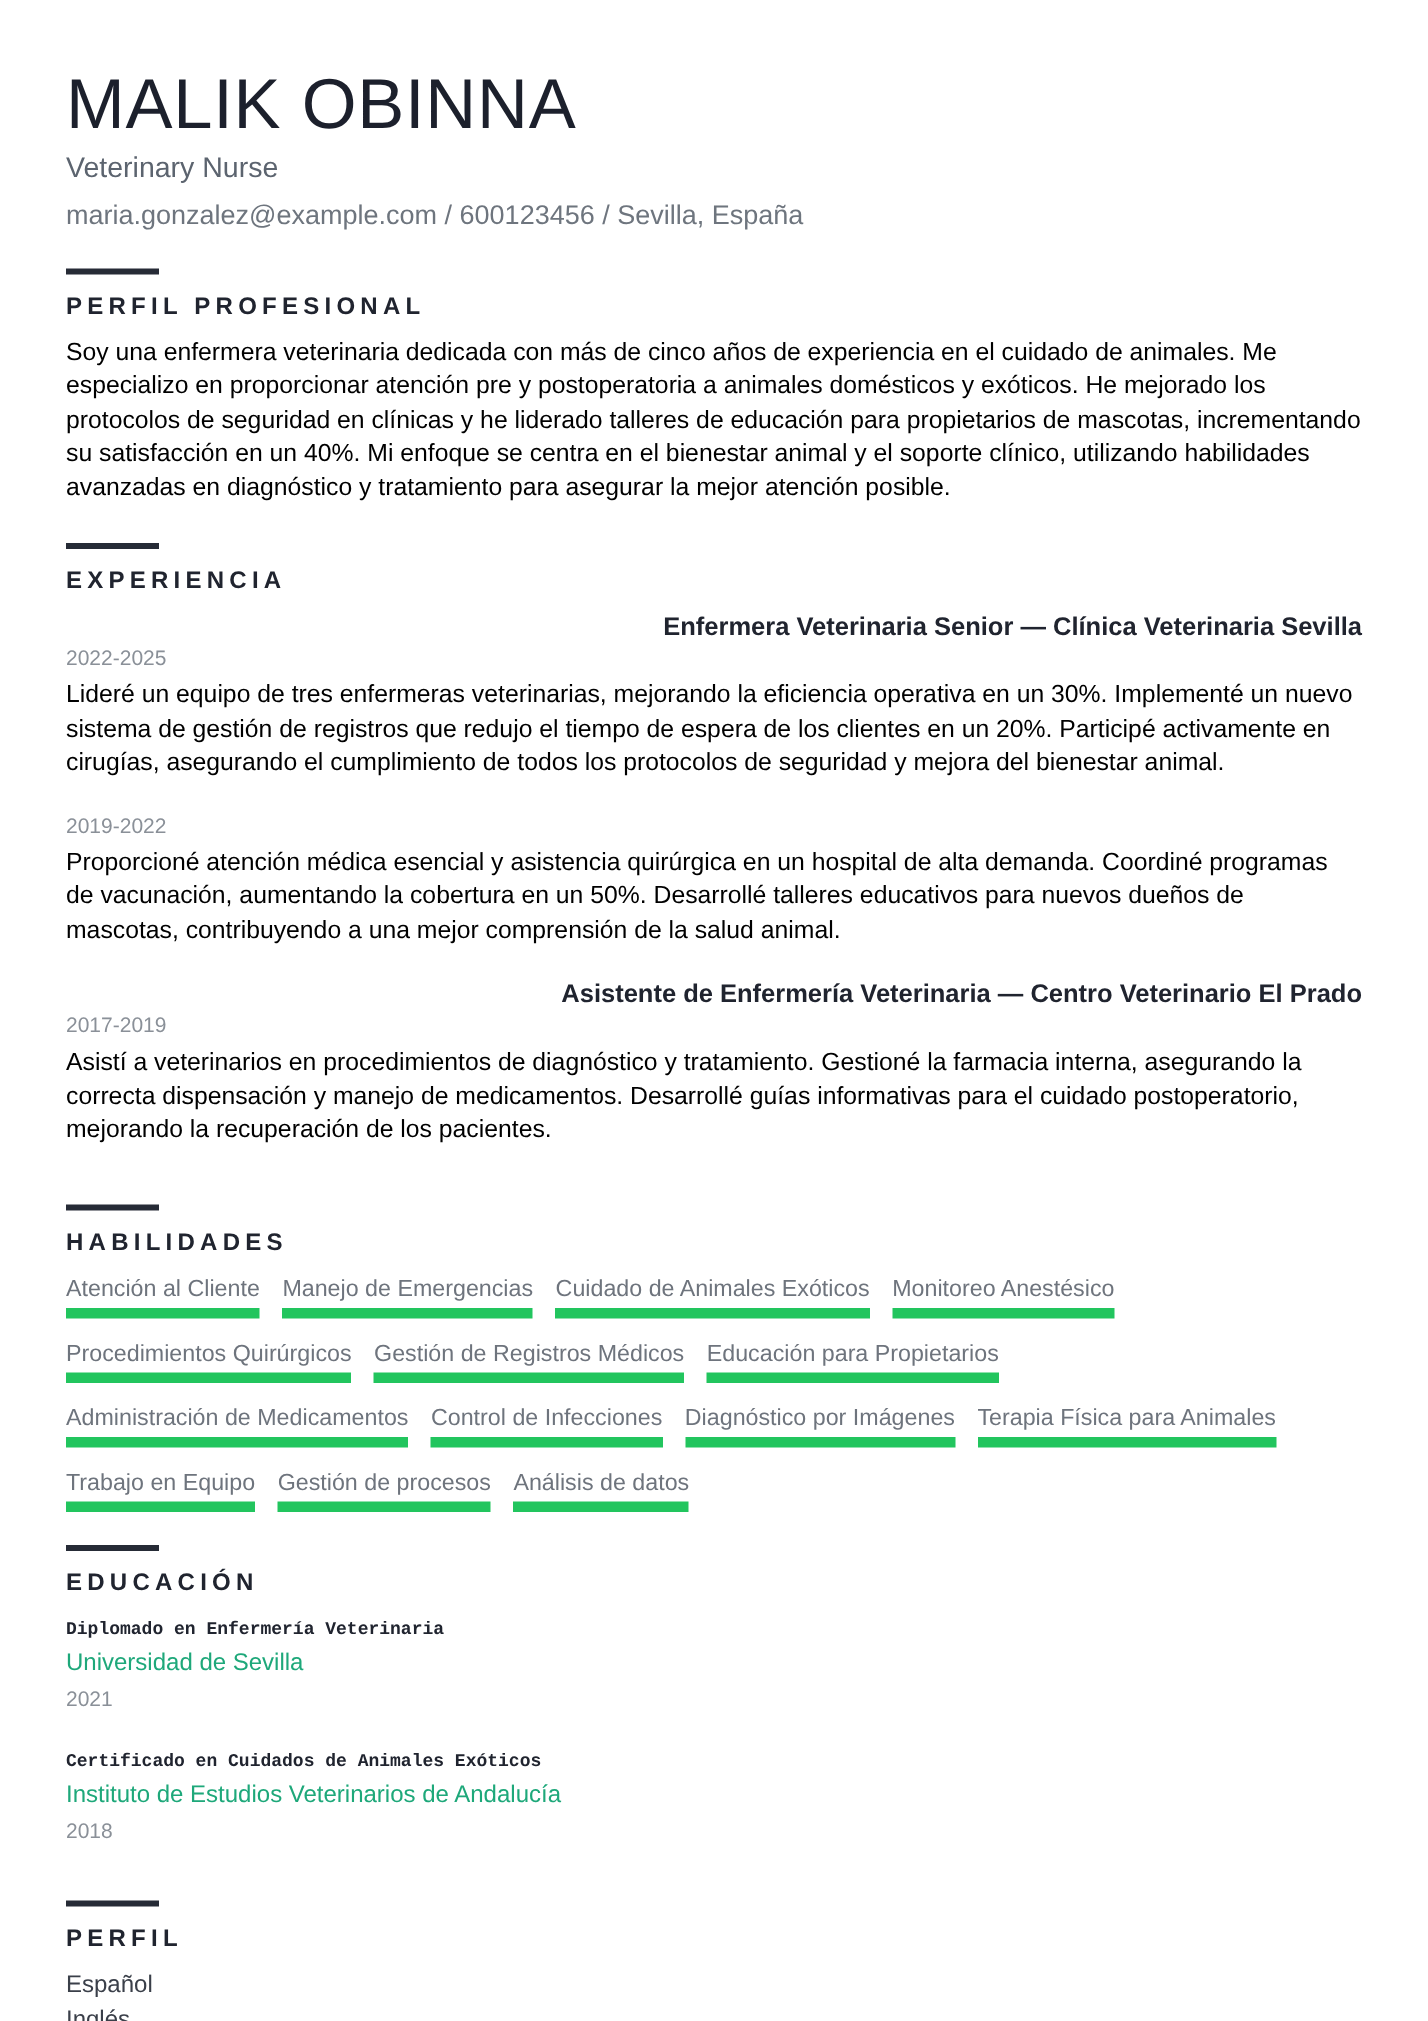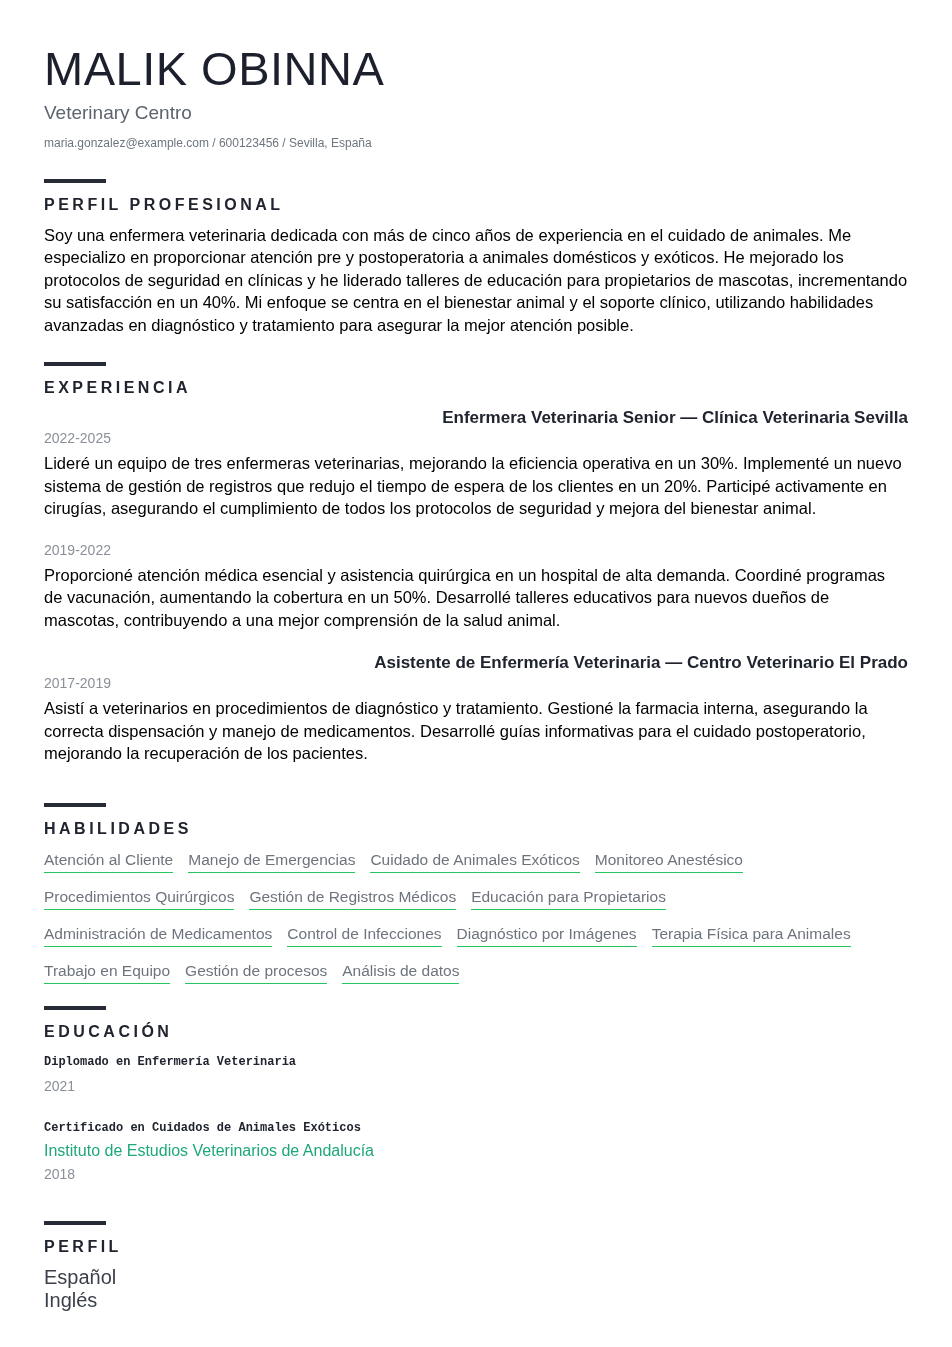--- a/index.html
+++ b/index.html
@@ -29,21 +29,21 @@
     color: #1c202c;
   }
   .subtitle {
     margin-top: 7px;
     font-size: 19px;
     line-height: 24px;
     color: #5c646f;
   }
   .contact {
     margin-top: 9px;
-    font-size: 12px;
+    font-size: 18px;
     line-height: 19px;
     color: #6e757e;
   }
 
   
   .section { margin-top: 26px; }
   .section--skills, .section--languages { margin-top: 38px; }
   .section--education { margin-top: 22px; }
   .section-bar {
     width: 62px;
@@ -89,21 +89,21 @@
     column-gap: 15px;
     row-gap: 14px;
     max-width: 864px;
     margin-top: 12px;
   }
   .skill-item {
     font-size: 15.5px;
     line-height: 19px;
     color: #6e747d;
     padding-bottom: 3px;
-    border-bottom: 1px solid #22c55e;
+    border-bottom: 7px solid #22c55e;
     white-space: nowrap;
     text-align: center;
   }
 
   
   .edu + .edu { margin-top: 22px; }
   .edu-degree {
     font-size: 12px;
     line-height: 22px;
     font-weight: 700;
@@ -119,33 +119,33 @@
   .edu-year {
     font-size: 14px;
     line-height: 18px;
     color: #8a9098;
     margin-top: 4px;
   }
 
   
   .lang-list { margin-top: 2px; }
   .lang-item {
-    font-size: 20px;
+    font-size: 16px;
     line-height: 23.5px;
     color: #3a3f49;
   }
 </style>
 </head>
 <body>
 
 <div class="page">
 
   <header>
     <h1 class="name">MALIK OBINNA</h1>
-    <div class="subtitle">Veterinary Centro</div>
+    <div class="subtitle">Veterinary Nurse</div>
     <div class="contact">maria.gonzalez@example.com / 600123456 / Sevilla, España</div>
   </header>
 
   <section class="section">
     <div class="section-bar"></div>
     <h2 class="section-heading">PERFIL PROFESIONAL</h2>
     <p class="body-text">Soy una enfermera veterinaria dedicada con más de cinco años de experiencia en el cuidado de animales. Me especializo en proporcionar atención pre y postoperatoria a animales domésticos y exóticos. He mejorado los protocolos de seguridad en clínicas y he liderado talleres de educación para propietarios de mascotas, incrementando su satisfacción en un 40%. Mi enfoque se centra en el bienestar animal y el soporte clínico, utilizando habilidades avanzadas en diagnóstico y tratamiento para asegurar la mejor atención posible.</p>
   </section>
 
   <section class="section">
@@ -207,20 +207,21 @@
       </div>
   </section>
 
   <section class="section section--education">
     <div class="section-bar"></div>
     <h2 class="section-heading">EDUCACIÓN</h2>
     <div>
 
         <article class="edu">
           <h3 class="edu-degree">Diplomado en Enfermería Veterinaria</h3>
+          <div class="edu-institution">Universidad de Sevilla</div>
           <div class="edu-year">2021</div>
         </article>
 
         <article class="edu">
           <h3 class="edu-degree">Certificado en Cuidados de Animales Exóticos</h3>
           <div class="edu-institution">Instituto de Estudios Veterinarios de Andalucía</div>
           <div class="edu-year">2018</div>
         </article>
       </div>
   </section>

